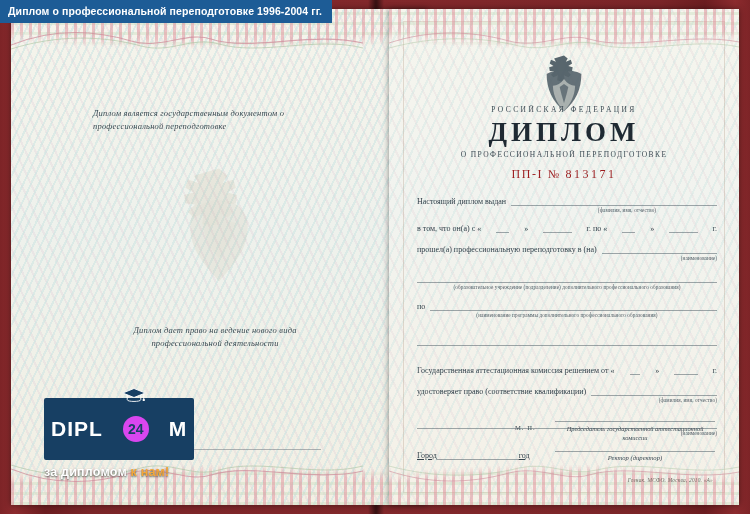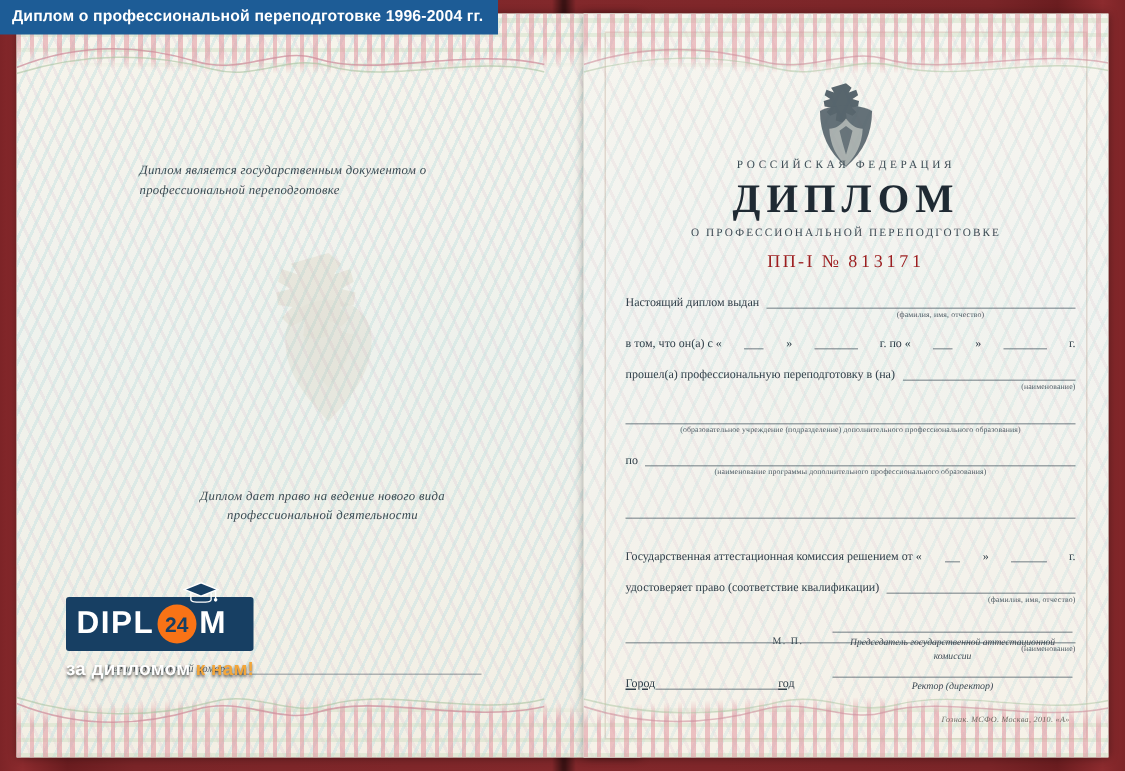--- a/index.html
+++ b/index.html
@@ -320,39 +320,39 @@
     position: absolute;
     left: 44px;
     top: 398px;
     z-index: 20;
     font-family: "Liberation Sans", sans-serif;
   }
   .logo-main {
     display: flex;
     align-items: center;
     background: #173f63;
-    padding: 5px 7px;
+    padding: 18px 7px;
     border-radius: 2px;
     position: relative;
   }
   .logo-word {
     color: #fff;
     font-weight: bold;
     font-size: 21px;
     letter-spacing: 1px;
   }
   .logo-badge {
     width: 26px; height: 26px;
     border-radius: 50%;
-    background: #f97316;
+    background: #d946ef;
     color: #173f63;
     font-weight: bold;
     font-size: 14px;
     display: flex; align-items: center; justify-content: center;
-    margin: 0 2px;
+    margin: 0 20px;
     position: relative;
   }
   .cap-icon {
     position: absolute;
     left: 78px;
     top: -11px;
     width: 24px;
     z-index: 3;
   }
   .logo-tag {

